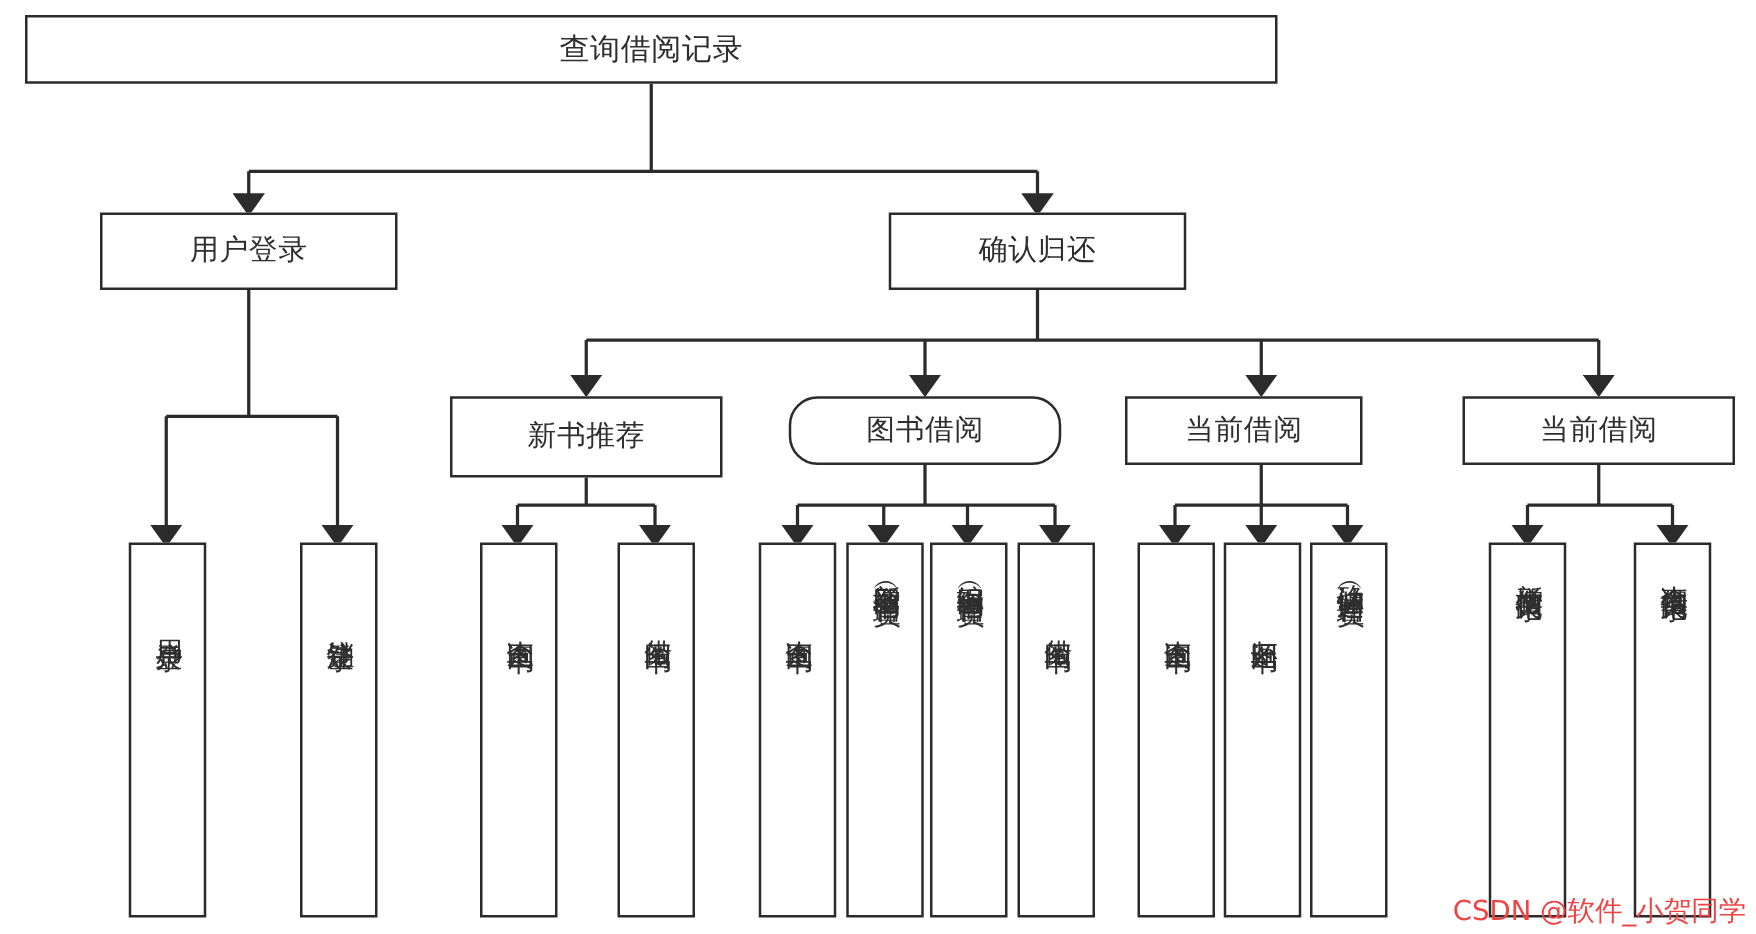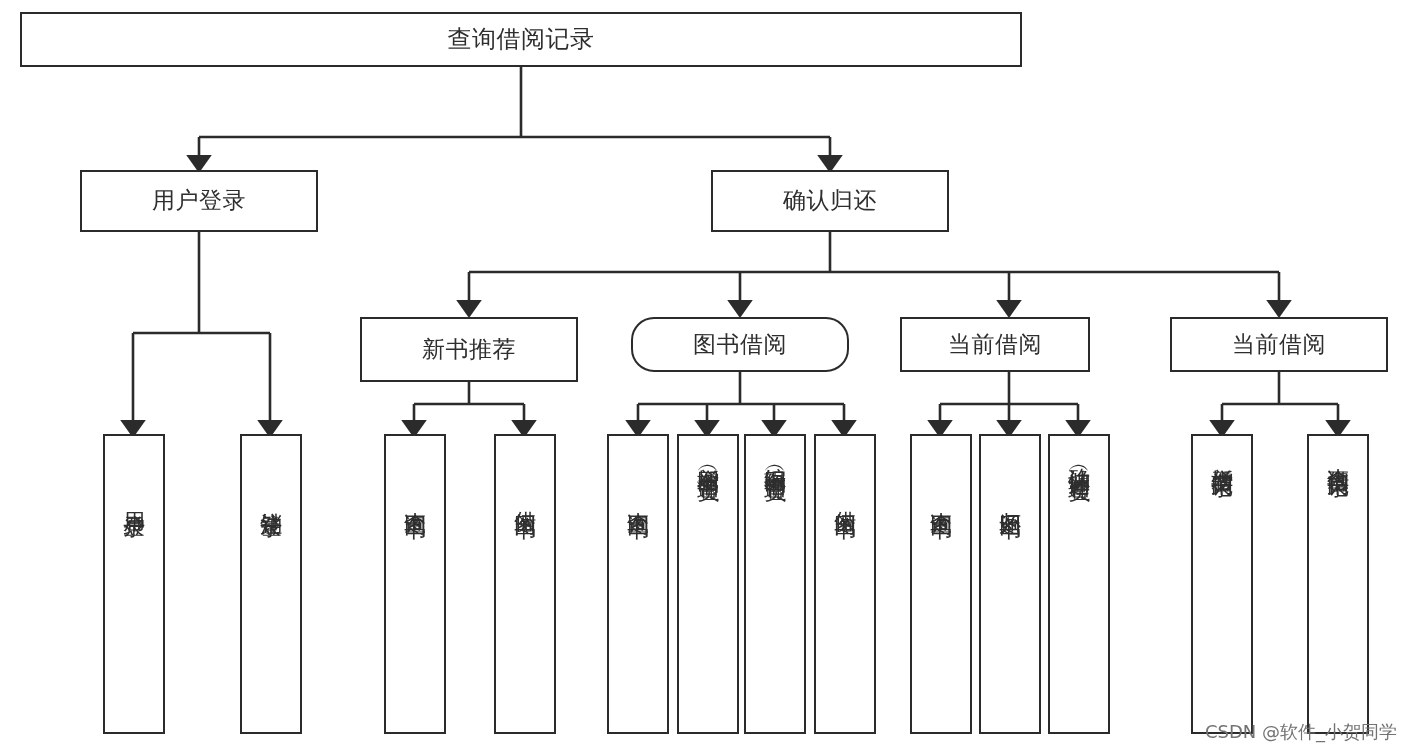--- a/index.html
+++ b/index.html
@@ -64,22 +64,22 @@
     letter-spacing: 2px;
     white-space: nowrap;
   }
   .node.v.tall-pad {
     padding-top: 58px;
   }
   .watermark {
     position: absolute;
     right: 8px;
     bottom: 3px;
-    font-size: 18px;
-    color: #737373;
+    font-size: 22px;
+    color: #ef4444;
     z-index: 5;
     white-space: nowrap;
     font-family: "DejaVu Sans", "Liberation Sans", sans-serif;
   }
 </style>
 </head>
 <body>
 
 <div id="diagram-root">
 

